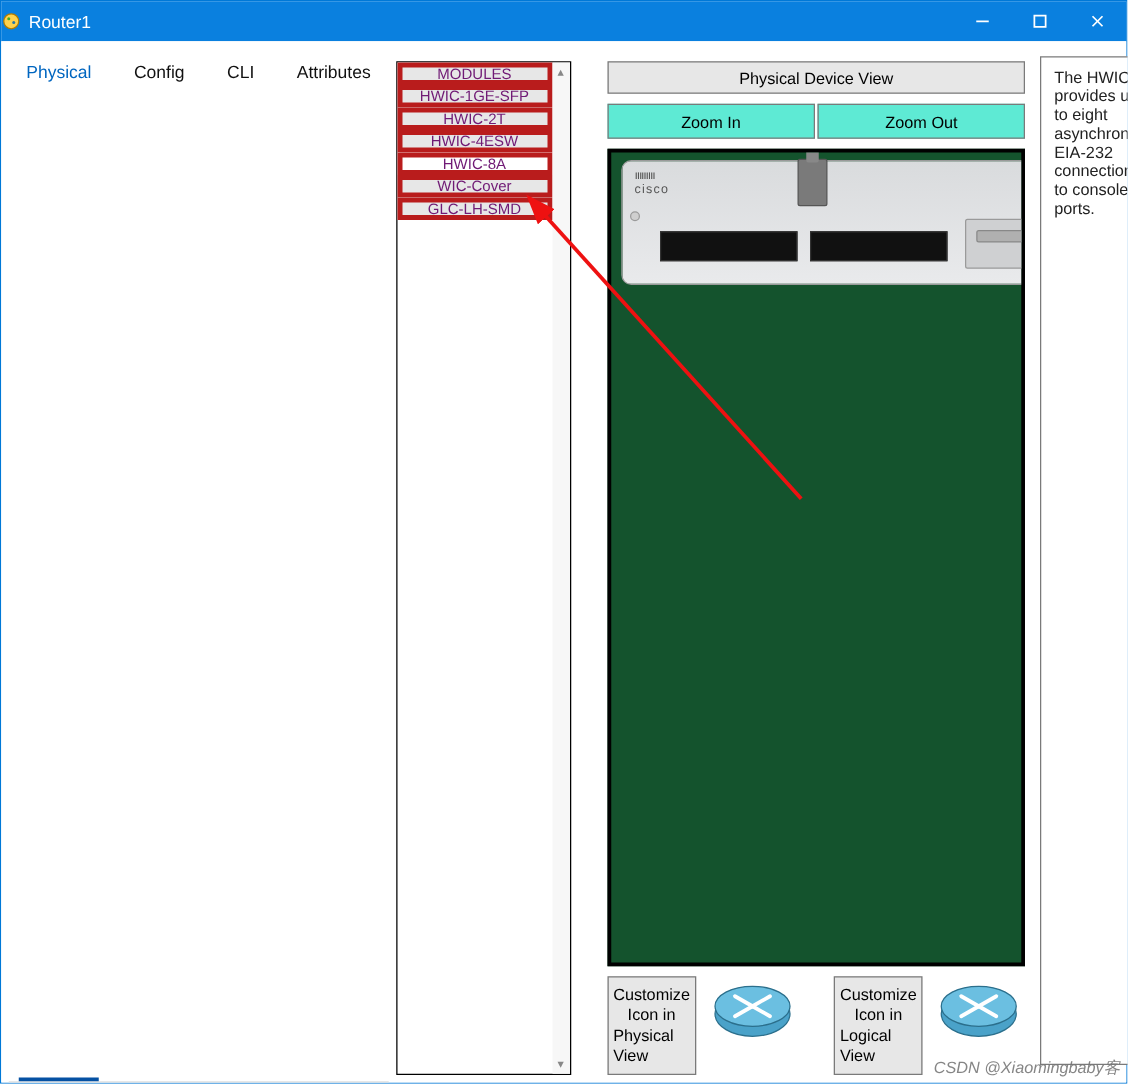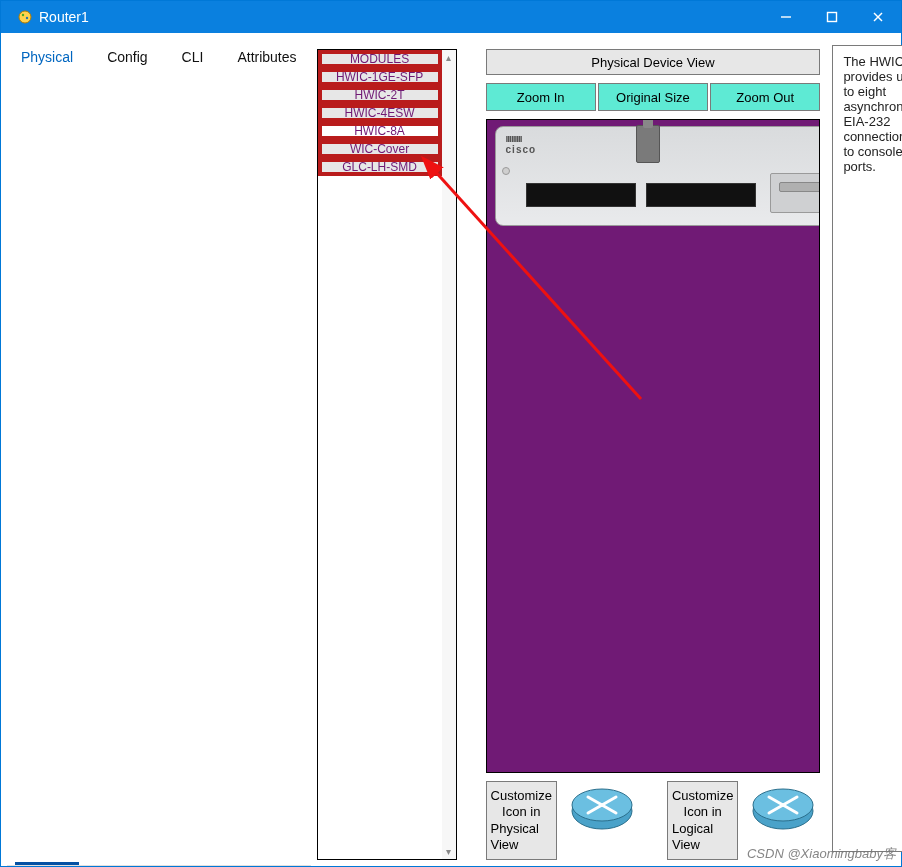--- a/index.html
+++ b/index.html
@@ -1,39 +1,39 @@
 <!DOCTYPE html>
 <html><head>
 <meta charset="utf-8">
 <style>
   * { box-sizing: border-box; font-family: -apple-system, "Segoe UI", Tahoma, Arial, sans-serif; }
   html,body { margin:0; padding:0; background:#fff; }
   .window { width:902px; height:867px; display:flex; flex-direction:column; border:1px solid #0078d7; }
-  .titlebar { height:32px; background:#0a80df; color:#fff; display:flex; align-items:center; padding-left:16px; font-size:14px; }
+  .titlebar { height:32px; background:#0a80df; color:#fff; display:flex; align-items:center; padding-left:0; font-size:14px; }
   .titlebar .title-icon { width:16px; height:16px; margin-right:6px; }
   .titlebar .spacer { flex:1; }
   .titlebar .win-btn { width:46px; height:32px; display:flex; align-items:center; justify-content:center; color:#fff; }
   .titlebar .win-btn svg { stroke:#fff; fill:none; }
   .client { flex:1; background:#fff; display:flex; flex-direction:row; padding:6px 6px 0 6px; }
   .tabs { display:flex; gap:22px; padding:10px 8px 0 8px; font-size:14px; color:#111; border-bottom:1px solid #e0e0e0; }
   .tab { padding:0 6px 8px 6px; cursor:default; }
   .tab.active { color:#0066c0; border-bottom:3px solid #0551a3; font-weight:500; }
   .workarea { flex:1; display:flex; padding:10px 6px 6px 6px; gap:12px; }
   .modules-frame { width:140px; border:1px solid #000; display:flex; position:relative; }
   .modules-list { flex:1; display:flex; flex-direction:column; }
   .mod-btn { height:18px; border:4px solid #b91c1c; background:#e7e7e7; font-size:12px; color:#701a75; display:flex; align-items:center; justify-content:center; margin:0; }
   .mod-btn + .mod-btn { margin-top:0;text-align:right; }
   .mod-btn.selected { background:#fff; }
   .scroll-gutter { width:14px; background:#f7f7f7; display:flex; flex-direction:column; justify-content:space-between; align-items:center; padding:2px 0; }
   .scroll-gutter span { font-size:10px; color:#888; }
   .right-col { flex:1; display:flex; flex-direction:column; gap:8px;margin-left:17px; }
   .viewhdr { height:26px; border:1px solid #7a7a7a; background:#e7e7e7; display:flex; align-items:center; justify-content:center; font-size:13px; }
   .zoomrow { display:flex; gap:2px; }
   .zoomrow .zbtn { flex:1; height:28px; border:1px solid #7a7a7a; background:#5eead4; display:flex; align-items:center; justify-content:center; font-size:13px; }
-  .device-view { flex:1; border:1px solid #000000; background:#701a75; position:relative; overflow:hidden;font-weight:bold; }
+  .device-view { flex:1; border:3px solid #000000; background:#14532d; position:relative; overflow:hidden; }
   .router-body { position:absolute; left:8px; top:6px; width:450px; height:100px; border-radius:8px; background:linear-gradient(#d9dbdd,#e9eaec); border:1px solid #9a9a9a; }
   .router-body .toplogo { position:absolute; left:10px; top:6px; font-size:10px; color:#555; letter-spacing:1px; }
   .router-body .toplogo .dots { letter-spacing:-1px; }
   .router-body .label1941 { position:absolute; right:14px; top:10px; font-size:6px; color:#717171; }
   .router-body .antenna { position:absolute; left:140px; top:-2px; width:24px; height:38px; background:#7a7a7a; border:1px solid #555; border-radius:2px; }
   .router-body .antenna:before { content:""; position:absolute; left:6px; top:-8px; width:10px; height:10px; background:#888; border-radius:2px; }
   .blackslot { position:absolute; background:#111; border:1px solid #333; }
   .slotA { left:30px; top:56px; width:110px; height:24px; }
   .slotB { left:150px; top:56px; width:110px; height:24px; }
   .portpanel { position:absolute; right:14px; top:46px; width:160px; height:40px; background:#cfd0d2; border:1px solid #9a9a9a; border-radius:2px; }
@@ -123,21 +123,20 @@
         <div class="scroll-gutter">
           <span>▴</span>
           <span>▾</span>
         </div>
       </div>
 
       <div class="right-col">
         <div class="viewhdr">Physical Device View</div>
         <div class="zoomrow">
           <div class="zbtn">Zoom In</div>
-          <div class="zbtn">Original Size</div>
           <div class="zbtn">Zoom Out</div>
         </div>
 
         <div class="device-view">
           <div class="router-body">
             <div class="toplogo">
               <span class="dots">ııııııııı</span><br><span>cisco</span>
             </div>
             <div class="label1941">Cisco 1941 Series</div>
             <div class="antenna"></div>

